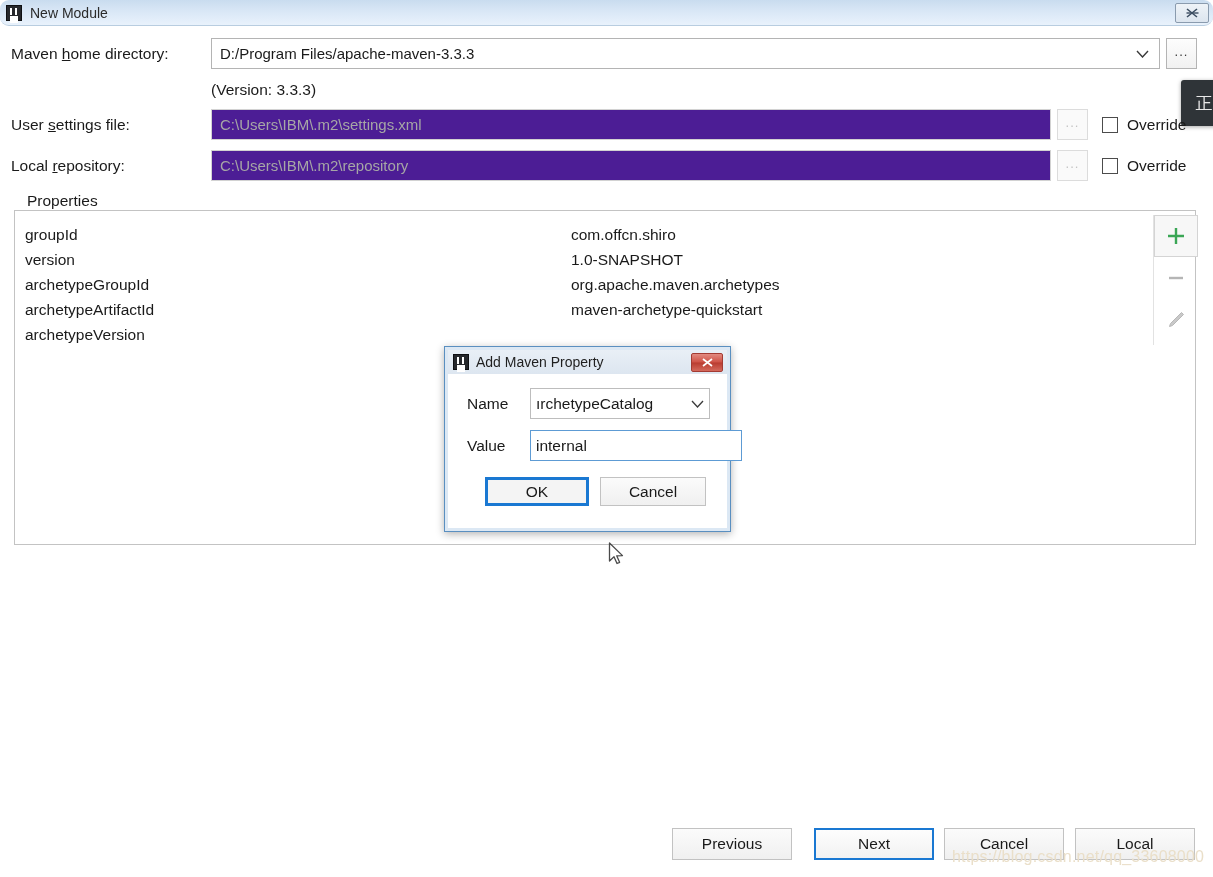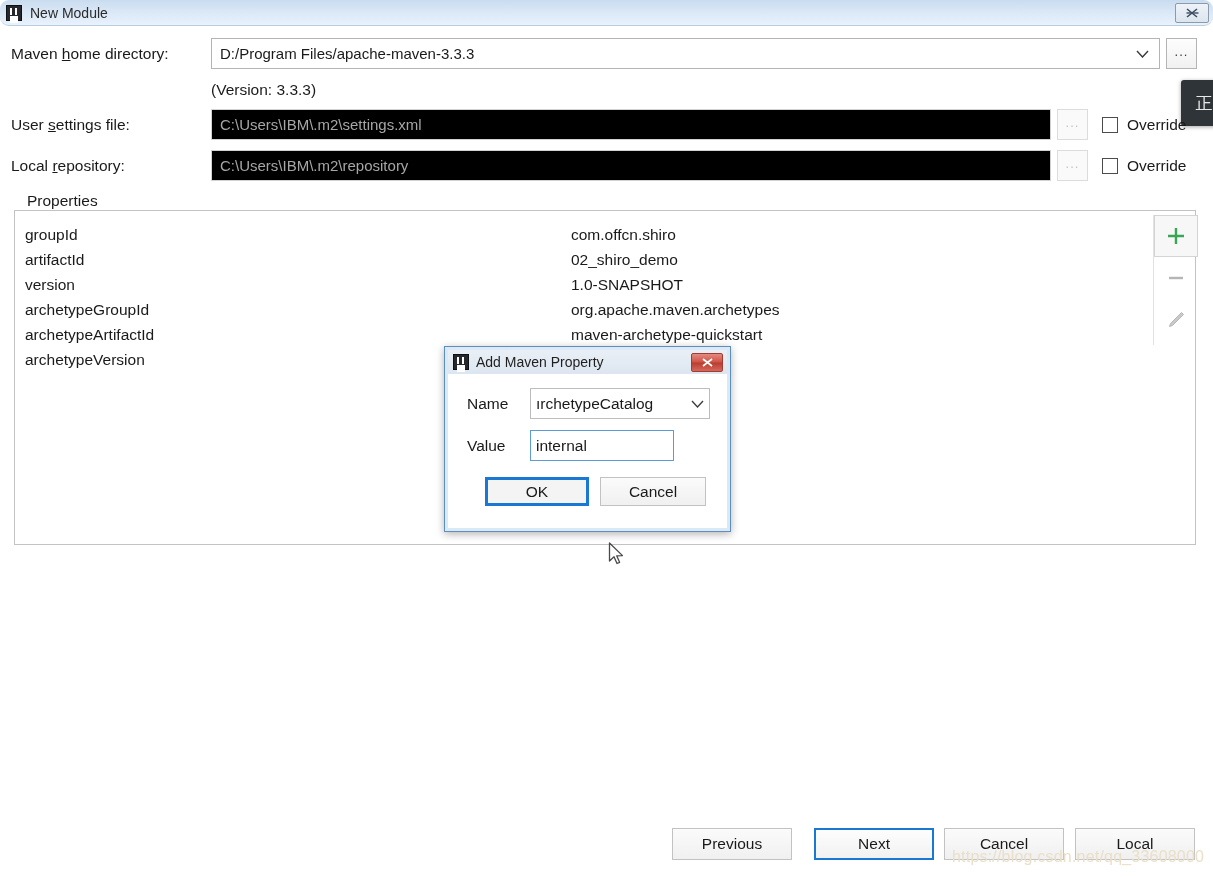--- a/index.html
+++ b/index.html
@@ -108,21 +108,21 @@
     font-family: "Liberation Sans", sans-serif;
     font-size: 15px;
     color: #1a1a1a;
     padding: 0 8px;
     display: flex;
     align-items: center;
     white-space: nowrap;
     overflow: hidden;
   }
   .textfield.disabled {
-    background: #000000;
+    background: #4c1d95;
     color: #a6a6a6;
     border-color: #d2d2d2;
   }
 
   .combo-arrow {
     position: absolute;
     box-sizing: border-box;
     border: 1px solid #b4b4b4;
     border-left: none;
     background: #ffffff;
@@ -414,24 +414,20 @@
 
 <div class="group"></div>
 <div class="group-title">Properties</div>
 
 <div class="proplist" id="property-list">
     <div class="prow">
       <div class="pname">groupId</div>
       <div class="pval">com.offcn.shiro</div>
     </div>
     <div class="prow">
-      <div class="pname">artifactId</div>
-      <div class="pval">02_shiro_demo</div>
-    </div>
-    <div class="prow">
       <div class="pname">version</div>
       <div class="pval">1.0-SNAPSHOT</div>
     </div>
     <div class="prow">
       <div class="pname">archetypeGroupId</div>
       <div class="pval">org.apache.maven.archetypes</div>
     </div>
     <div class="prow">
       <div class="pname">archetypeArtifactId</div>
       <div class="pval">maven-archetype-quickstart</div>
@@ -476,21 +472,21 @@
   <div class="modal-body">
     <div class="mlabel" style="left:19px; top:21px;">Name</div>
     <div class="mfield combo" style="left:82px; top:14px; width:180px; height:31px;">
       <span>ırchetypeCatalog</span>
       <svg class="chev" viewBox="0 0 13 8">
         <path d="M1 1 L6.5 7 L12 1" stroke="#3a3a3a" stroke-width="1.3" fill="none"></path>
       </svg>
     </div>
 
     <div class="mlabel" style="left:19px; top:63px;">Value</div>
-    <div class="mfield focused" style="left:82px; top:56px; width:144px; height:31px;">internal</div>
+    <div class="mfield focused" style="left:82px; top:56px; width:212px; height:31px;">internal</div>
 
     <div class="mbtn default" style="left:37px; top:103px; width:104px;">OK</div>
     <div class="mbtn" style="left:152px; top:103px; width:106px;">Cancel</div>
   </div>
 </div>
 
 <svg class="cursor" viewBox="0 0 18 26">
   <path d="M1.5 1 L1.5 19 L6 14.8 L9 21.5 L11.6 20.3 L8.7 13.8 L14.5 13.6 Z" fill="#ffffff" stroke="#4a4a4a" stroke-width="1.3" stroke-linejoin="round"></path>
 </svg>
 

